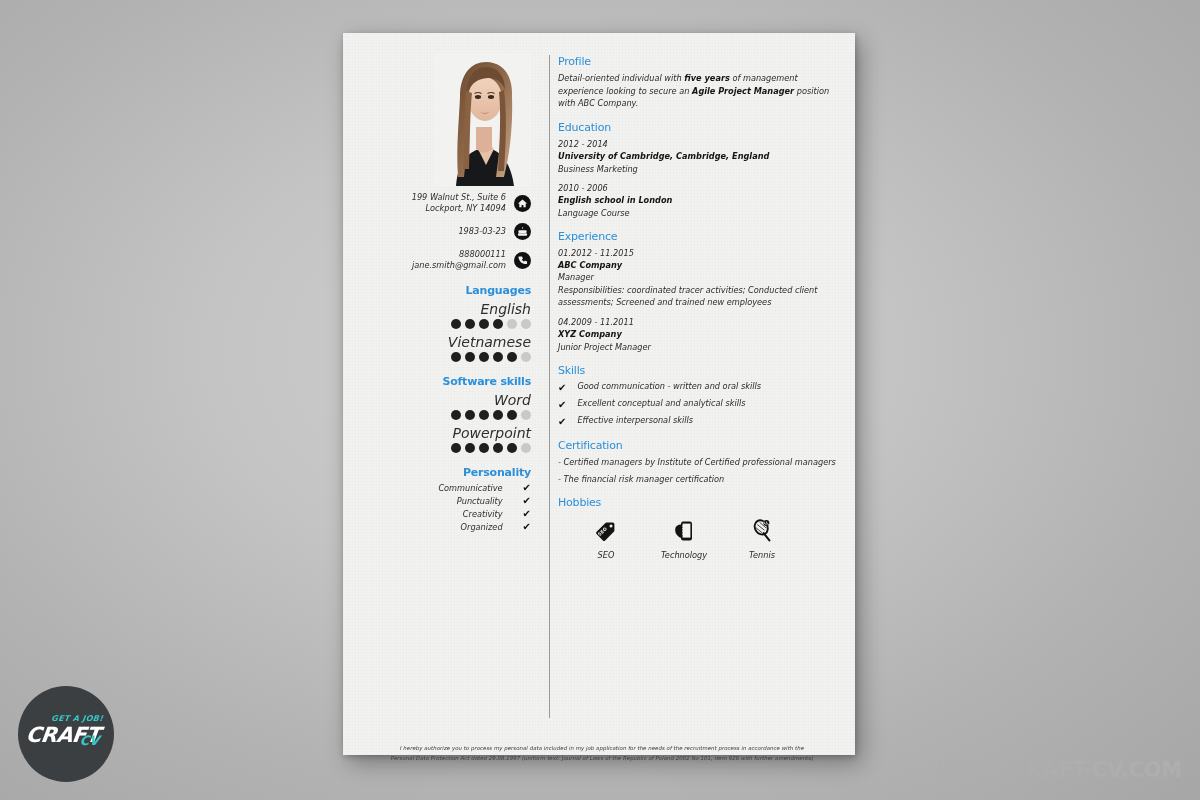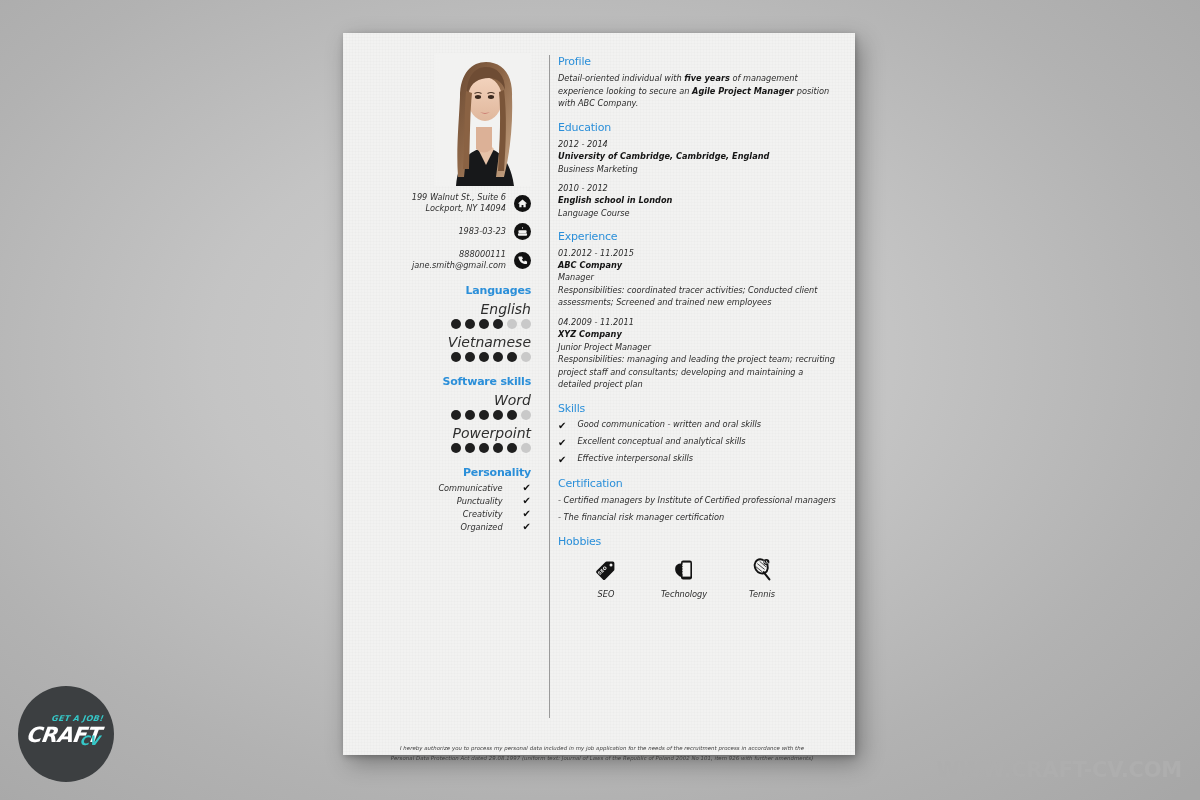--- a/index.html
+++ b/index.html
@@ -413,39 +413,38 @@
     </div>
 
     <div class="sec">
       <div class="sec-heading">Education</div>
       <div class="entry">
         <div class="entry-date">2012 - 2014</div>
         <div class="entry-org">University of Cambridge, Cambridge, England</div>
         <div class="entry-sub">Business Marketing</div>
       </div>
       <div class="entry">
-        <div class="entry-date">2010 - 2012</div>
+        <div class="entry-date">2010 - 2006</div>
         <div class="entry-org">English school in London</div>
         <div class="entry-sub">Language Course</div>
       </div>
     </div>
 
     <div class="sec">
       <div class="sec-heading">Experience</div>
       <div class="entry">
         <div class="entry-date">01.2012 - 11.2015</div>
         <div class="entry-org">ABC Company</div>
         <div class="entry-sub">Manager</div>
         <div class="entry-desc">Responsibilities: coordinated tracer activities;  Conducted client assessments; Screened and trained new employees</div>
       </div>
       <div class="entry">
         <div class="entry-date">04.2009 - 11.2011</div>
         <div class="entry-org">XYZ Company</div>
         <div class="entry-sub">Junior Project Manager</div>
-        <div class="entry-desc">Responsibilities: managing and leading the project team; recruiting project staff and consultants; developing and maintaining a detailed project plan</div>
       </div>
     </div>
 
     <div class="sec">
       <div class="sec-heading">Skills</div>
       <div class="skill-row">
         <span class="skill-check">✔</span>
         <span class="skill-text">Good communication - written and oral skills</span>
       </div>
       <div class="skill-row">

